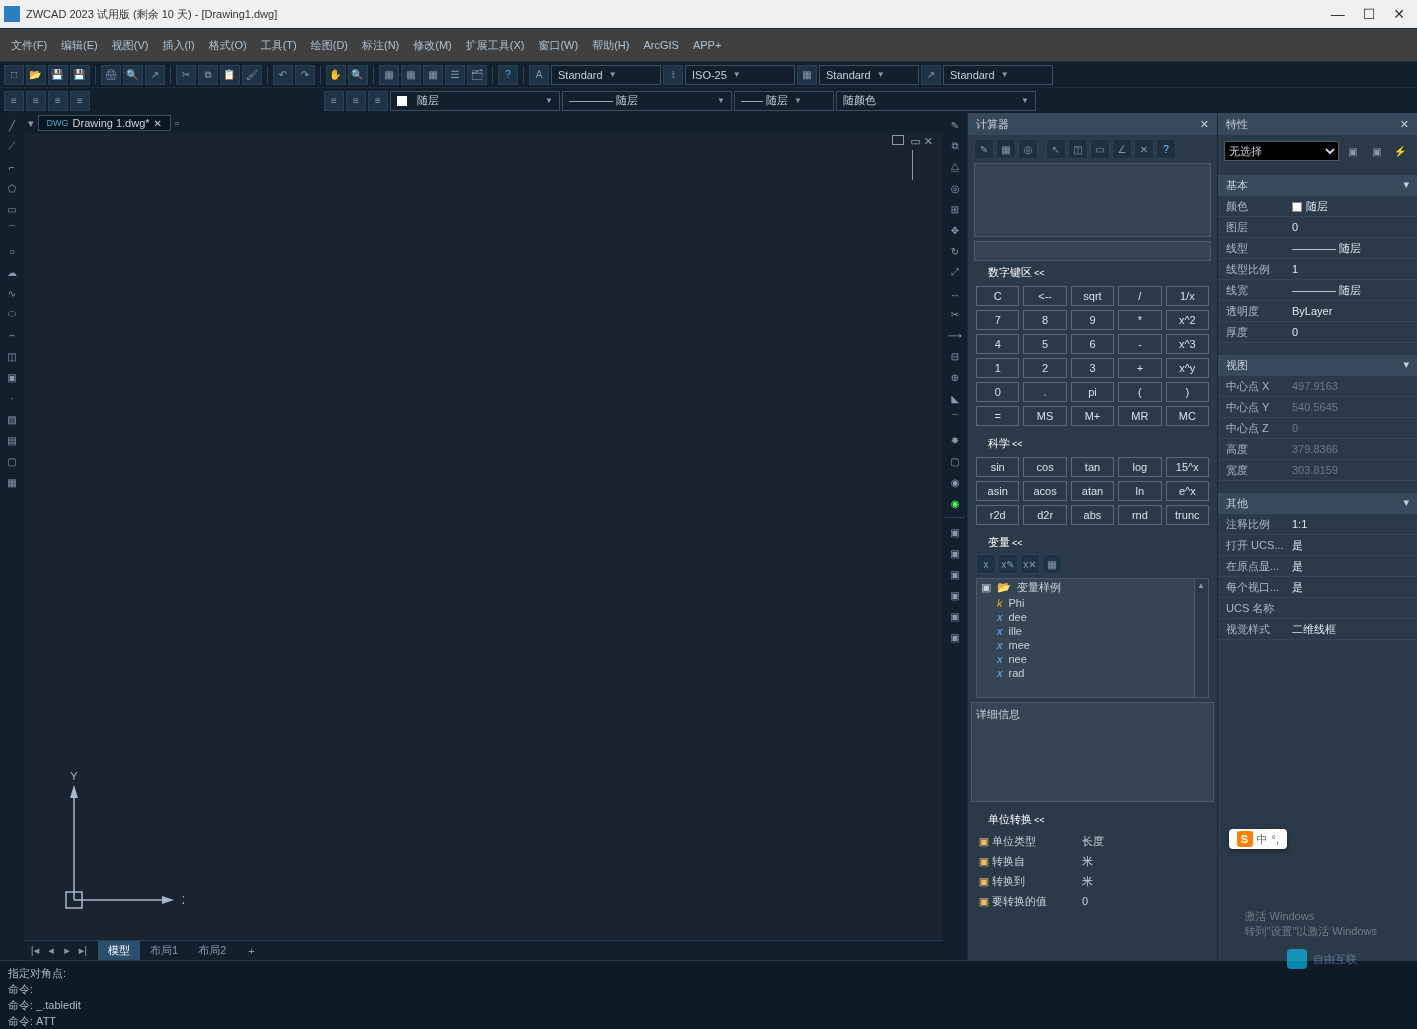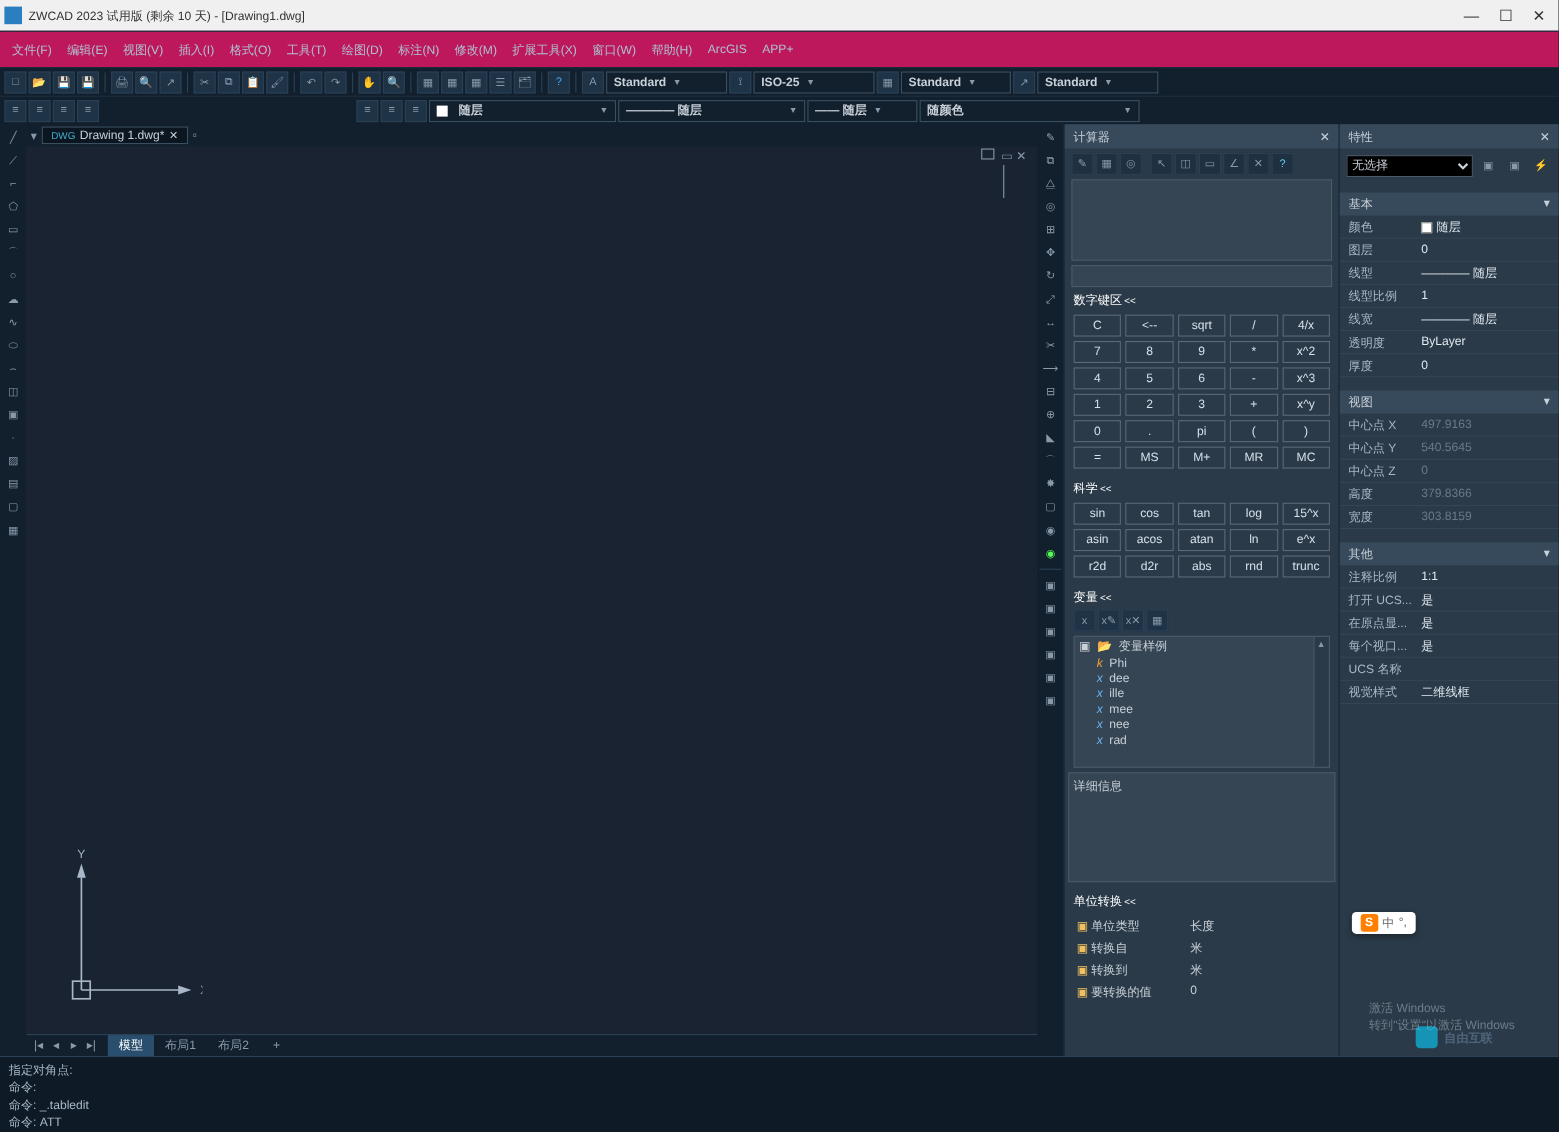--- a/index.html
+++ b/index.html
@@ -2,26 +2,26 @@
 <html><head>
 <meta charset="utf-8">
 <style>
 * { margin: 0; padding: 0; box-sizing: border-box; font-family: "Microsoft YaHei", Arial, sans-serif; font-size: 11px; }
 body { background: #1a2332; color: #c8d0d8; width: 1417px; height: 1029px; overflow: hidden; position: relative; }
 .title-bar { height: 28px; background: #f0f0f0; display: flex; align-items: center; padding: 0 4px; color: #333; }
 .title-bar .logo { width: 16px; height: 16px; background: #2a7fc0; margin-right: 6px; }
 .title-bar .title { flex: 1; }
 .title-bar .win-controls { display: flex; gap: 18px; padding-right: 8px; }
 .title-bar .win-controls span { cursor: pointer; font-size: 14px; }
-.menu-bar { height: 22px; background: #be185d; display: flex; align-items: center; padding: 16px 4px; border-top: 1px solid #1d2d3c; color: #adc0d1; }
+.menu-bar { height: 22px; background: #404040; display: flex; align-items: center; padding: 16px 4px; border-top: 1px solid #1d2d3c; color: #adc0d1; }
 .menu-bar span { padding: 0 7px; cursor: pointer; }
 .toolbar1, .toolbar2 { height: 26px; background: #12202e; display: flex; align-items: center; padding: 0 4px; gap: 2px; border-top: 1px solid #1d2d3c; }
 .tb-btn { width: 20px; height: 20px; background: #1f3347; border: 1px solid #2a4055; display: inline-flex; align-items: center; justify-content: center; cursor: pointer; font-size: 10px; color: #89a; }
 .tb-sep { width: 1px; height: 18px; background: #2a4055; margin: 0 3px; }
-.tb-dropdown { height: 20px; background: #12202e; border: 1px solid #3a5060; display: flex; align-items: center; padding: 0 6px; gap: 6px; color: #c8d0d8; cursor: pointer; font-weight: bold; }
+.tb-dropdown { height: 20px; background: #12202e; border: 1px solid #3a5060; display: flex; align-items: center; padding: 0 6px; gap: 6px; color: #c8d0d8; cursor: pointer; }
 .tb-dropdown .arrow { font-size: 8px; color: #89a; }
 .main-area { display: flex; height: 847px; position: relative; }
 .left-tools { width: 24px; background: #12202e; display: flex; flex-direction: column; padding: 2px 0; gap: 1px; }
 .left-tools .tb-btn { width: 20px; height: 20px; margin: 0 auto; background: transparent; border: none; }
 .canvas-wrap { flex: 1; background: #1a2332; position: relative; display: flex; flex-direction: column; }
 .file-tabs { height: 20px; background: #12202e; display: flex; align-items: center; padding: 0 4px; gap: 4px; }
 .file-tab { background: #0b1620; border: 1px solid #3a5060; padding: 1px 8px; display: flex; align-items: center; gap: 4px; }
 .file-tab .close-x { font-size: 10px; cursor: pointer; }
 .canvas { flex: 1; position: relative; background: #1a2332; }
 .drawing-table { position: absolute; left: 180px; top: 310px; border: 1px solid #a8b8c8; }
@@ -40,21 +40,21 @@
 .right-tools { width: 24px; background: #12202e; display: flex; flex-direction: column; padding: 2px 0; gap: 1px; }
 .right-tools .tb-btn { width: 20px; height: 20px; margin: 0 auto; background: transparent; border: none; }
 .right-tools .tb-sep-h { height: 1px; background: #2a4055; margin: 3px 2px; }
 .calc-panel { width: 250px; background: #2a3a48; border-left: 1px solid #1a2a38; display: flex; flex-direction: column; }
 .panel-header { height: 22px; background: #374a5c; display: flex; align-items: center; padding: 0 8px; justify-content: space-between; }
 .panel-header .close { cursor: pointer; }
 .calc-icons { height: 28px; display: flex; align-items: center; gap: 2px; padding: 0 6px; }
 .calc-icons .tb-btn { background: #1f3040; }
 .calc-display { height: 74px; margin: 0 6px; background: #354553; border: 1px solid #4a5a68; }
 .calc-result { height: 20px; margin: 4px 6px 0; background: #354553; border: 1px solid #4a5a68; }
-.calc-section-title { padding: 4px 8px; color: #fff; cursor: pointer; }
+.calc-section-title { padding: 4px 8px; color: #fff; cursor: pointer; margin-left: 12px; }
 .calc-section-title .chev { font-size: 9px; margin-left: 2px; }
 .calc-grid { display: grid; grid-template-columns: repeat(5, 1fr); gap: 4px; padding: 2px 8px 6px; }
 .calc-key { height: 20px; background: #2a3a48; border: 1px solid #5a6a78; display: flex; align-items: center; justify-content: center; cursor: pointer; color: #d5e0ea; }
 .var-tree { background: #354553; margin: 0 8px; height: 120px; border: 1px solid #4a5a68; overflow: hidden; position: relative; }
 .var-tree-scroll { position: absolute; right: 0; top: 0; width: 14px; height: 100%; background: #2a3a48; border-left: 1px solid #4a5a68; }
 .var-tree-scroll::after { content: "▲"; position: absolute; top: 2px; left: 2px; font-size: 8px; color: #89a; }
 .var-item { padding: 1px 4px 1px 20px; display: flex; align-items: center; gap: 6px; }
 .var-item.root { padding-left: 4px; }
 .var-item .icon-k { color: #f0a030; font-style: italic; }
 .var-item .icon-x { color: #6ab0f0; font-style: italic; }
@@ -68,21 +68,21 @@
 .props-panel { width: 200px; background: #2a3a48; border-left: 1px solid #1a2a38; display: flex; flex-direction: column; }
 .props-selector { height: 24px; margin: 4px 6px; display: flex; gap: 4px; align-items: center; }
 .props-selector select { flex: 1; background: #000000; border: 1px solid #4a5a68; color: #c8d0d8; height: 20px; }
 .props-selector .tb-btn { background: transparent; border: none; }
 .prop-group-header { background: #374a5c; padding: 3px 8px; display: flex; justify-content: space-between; cursor: pointer; }
 .prop-row { display: flex; height: 21px; align-items: center; border-bottom: 1px solid #354553; }
 .prop-row .label { width: 68px; padding-left: 8px; color: #a8b8c8; overflow: hidden; white-space: nowrap; }
 .prop-row .value { flex: 1; padding-left: 6px; color: #e0e8f0; overflow: hidden; white-space: nowrap; position: relative; }
 .prop-row .value.dim { color: #6a7a88; }
 .prop-row .value .swatch { display: inline-block; width: 10px; height: 10px; background: #fff; border: 1px solid #888; margin-right: 4px; vertical-align: middle; }
-.watermark { position: absolute; right: 60px; bottom: 76px; font-size: 18px; font-weight: bold; color: rgba(150,180,220,0.35); pointer-events: none; display: flex; align-items: center; gap: 6px; }
+.watermark { position: absolute; right: 60px; bottom: 60px; font-size: 18px; font-weight: bold; color: rgba(150,180,220,0.35); pointer-events: none; display: flex; align-items: center; gap: 6px; }
 .watermark .logo { width: 20px; height: 20px; background: #09d1ff; border-radius: 4px; opacity: .6; }
 .activate-win { position: absolute; right: 40px; bottom: 90px; color: rgba(180,190,200,0.5); font-size: 14px; text-align: left; pointer-events: none; }
 .activate-win .sub { font-size: 11px; }
 .ime-badge { position: absolute; right: 130px; bottom: 180px; background: #fff; color: #666; padding: 2px 8px; border-radius: 4px; display: flex; align-items: center; gap: 4px; box-shadow: 0 2px 6px rgba(0,0,0,.4); }
 .ime-badge .s { background: #ff8000; color: #fff; width: 16px; height: 16px; border-radius: 3px; display: flex; align-items: center; justify-content: center; font-weight: bold; }
 .prop-group { margin-top: 12px; }
 .prop-group:first-of-type { margin-top: 8px; }
 </style>
 </head>
 <body>
@@ -306,21 +306,21 @@
     </div>
     <div class="calc-display"></div>
     <div class="calc-result"></div>
 
     <div class="calc-section-title"><span>数字键区</span><span class="chev">&lt;&lt;</span></div>
     <div class="calc-grid" id="numpad">
         <div class="calc-key">C</div>
         <div class="calc-key">&lt;--</div>
         <div class="calc-key">sqrt</div>
         <div class="calc-key">/</div>
-        <div class="calc-key">4/x</div>
+        <div class="calc-key">1/x</div>
         <div class="calc-key">7</div>
         <div class="calc-key">8</div>
         <div class="calc-key">9</div>
         <div class="calc-key">*</div>
         <div class="calc-key">x^2</div>
         <div class="calc-key">4</div>
         <div class="calc-key">5</div>
         <div class="calc-key">6</div>
         <div class="calc-key">-</div>
         <div class="calc-key">x^3</div>

